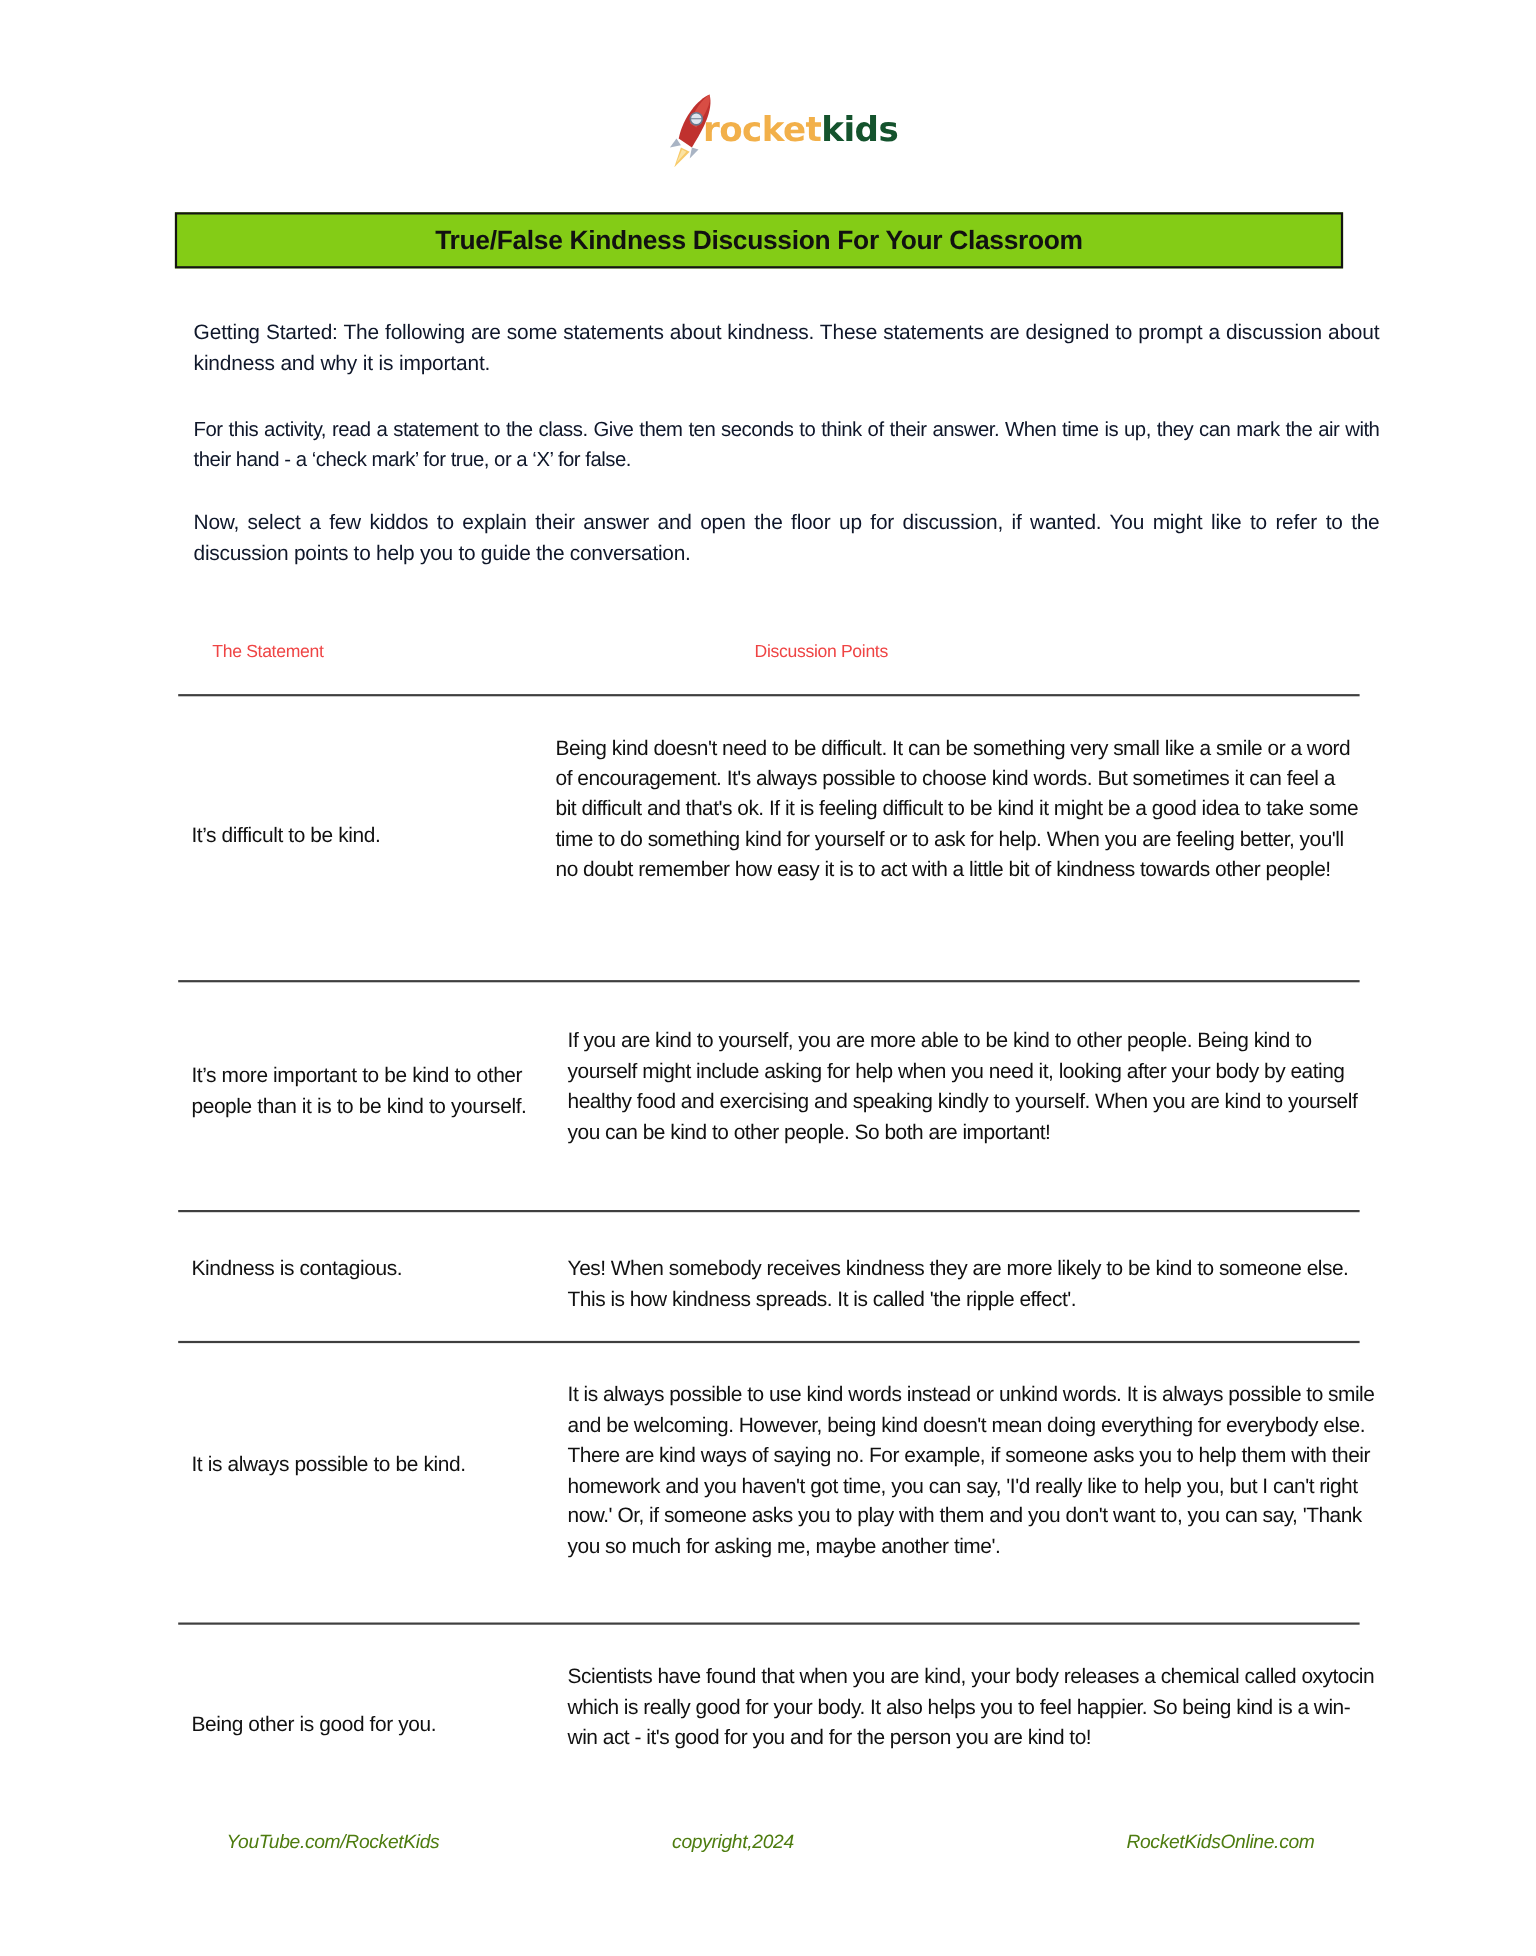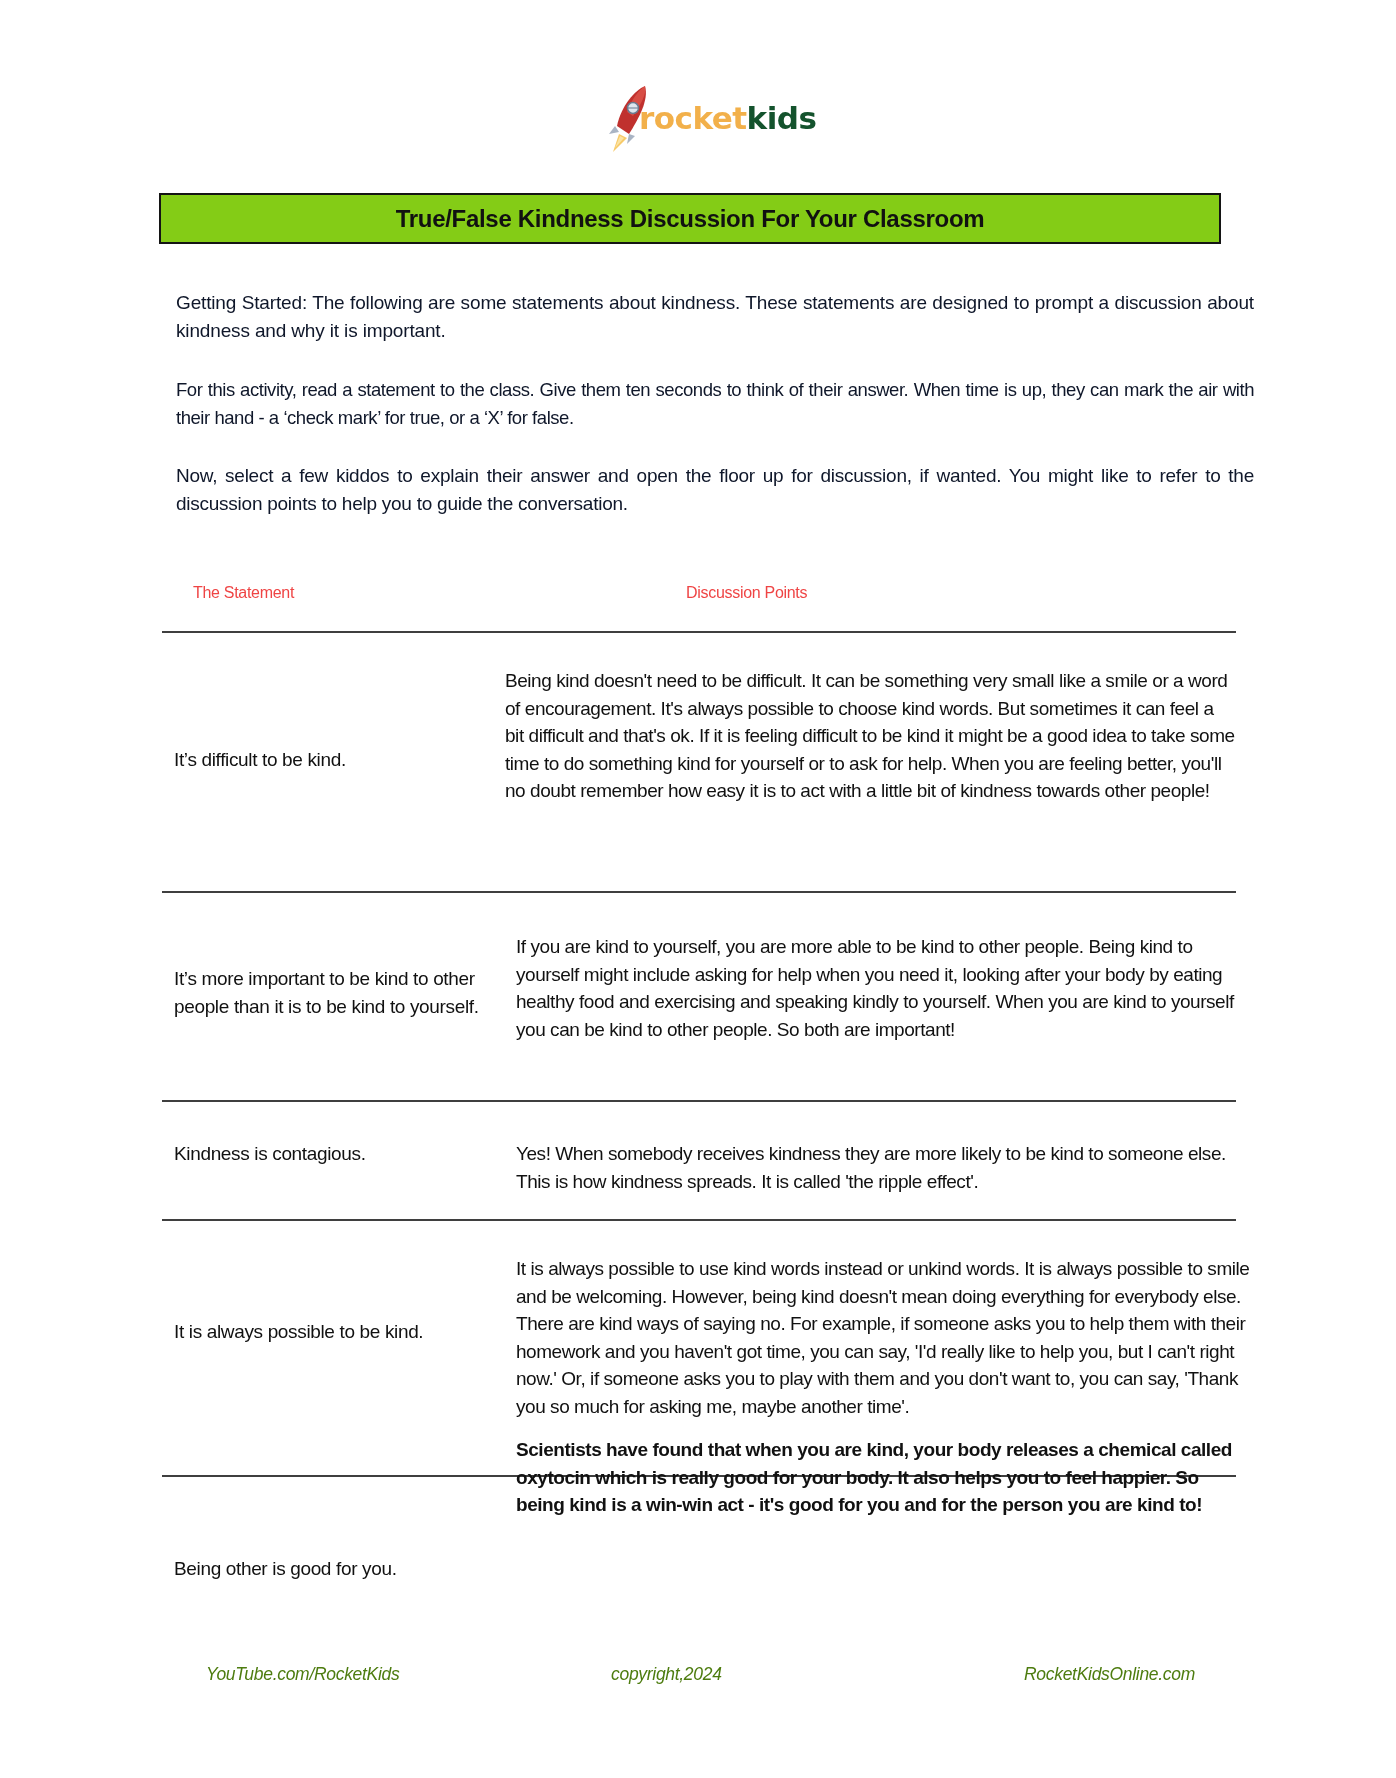--- a/index.html
+++ b/index.html
@@ -168,17 +168,17 @@
 <div class="row-statement" style="top:965px; width:315px;">It’s more important to be kind to other people than it is to be kind to yourself.</div>
 <div class="row-points" style="top:933px; left:516px; width:730px;">If you are kind to yourself, you are more able to be kind to other people. Being kind to yourself might include asking for help when you need it, looking after your body by eating healthy food and exercising and speaking kindly to yourself. When you are kind to yourself you can be kind to other people. So both are important!</div>
 
 <div class="row-statement" style="top:1140px;">Kindness is contagious.</div>
 <div class="row-points" style="top:1140px; left:516px; width:730px;">Yes! When somebody receives kindness they are more likely to be kind to someone else. This is how kindness spreads. It is called 'the ripple effect'.</div>
 
 <div class="row-statement" style="top:1318px;">It is always possible to be kind.</div>
 <div class="row-points" style="top:1255px; left:516px; width:735px;">It is always possible to use kind words instead or unkind words. It is always possible to smile and be welcoming. However, being kind doesn't mean doing everything for everybody else. There are kind ways of saying no. For example, if someone asks you to help them with their homework and you haven't got time, you can say, 'I'd really like to help you, but I can't right now.' Or, if someone asks you to play with them and you don't want to, you can say, 'Thank you so much for asking me, maybe another time'.</div>
 
 <div class="row-statement" style="top:1555px;">Being other is good for you.</div>
-<div class="row-points" style="top:1436px; left:516px; width:735px;font-weight:bold;">Scientists have found that when you are kind, your body releases a chemical called oxytocin which is really good for your body. It also helps you to feel happier. So being kind is a win-win act - it's good for you and for the person you are kind to!</div>
+<div class="row-points" style="top:1511px; left:516px; width:735px;">Scientists have found that when you are kind, your body releases a chemical called oxytocin which is really good for your body. It also helps you to feel happier. So being kind is a win-win act - it's good for you and for the person you are kind to!</div>
 
 <div class="footer-item youtube">YouTube.com/RocketKids</div>
 <div class="footer-item copyright">copyright,2024</div>
 <div class="footer-item website">RocketKidsOnline.com</div>
 
 </body></html>

